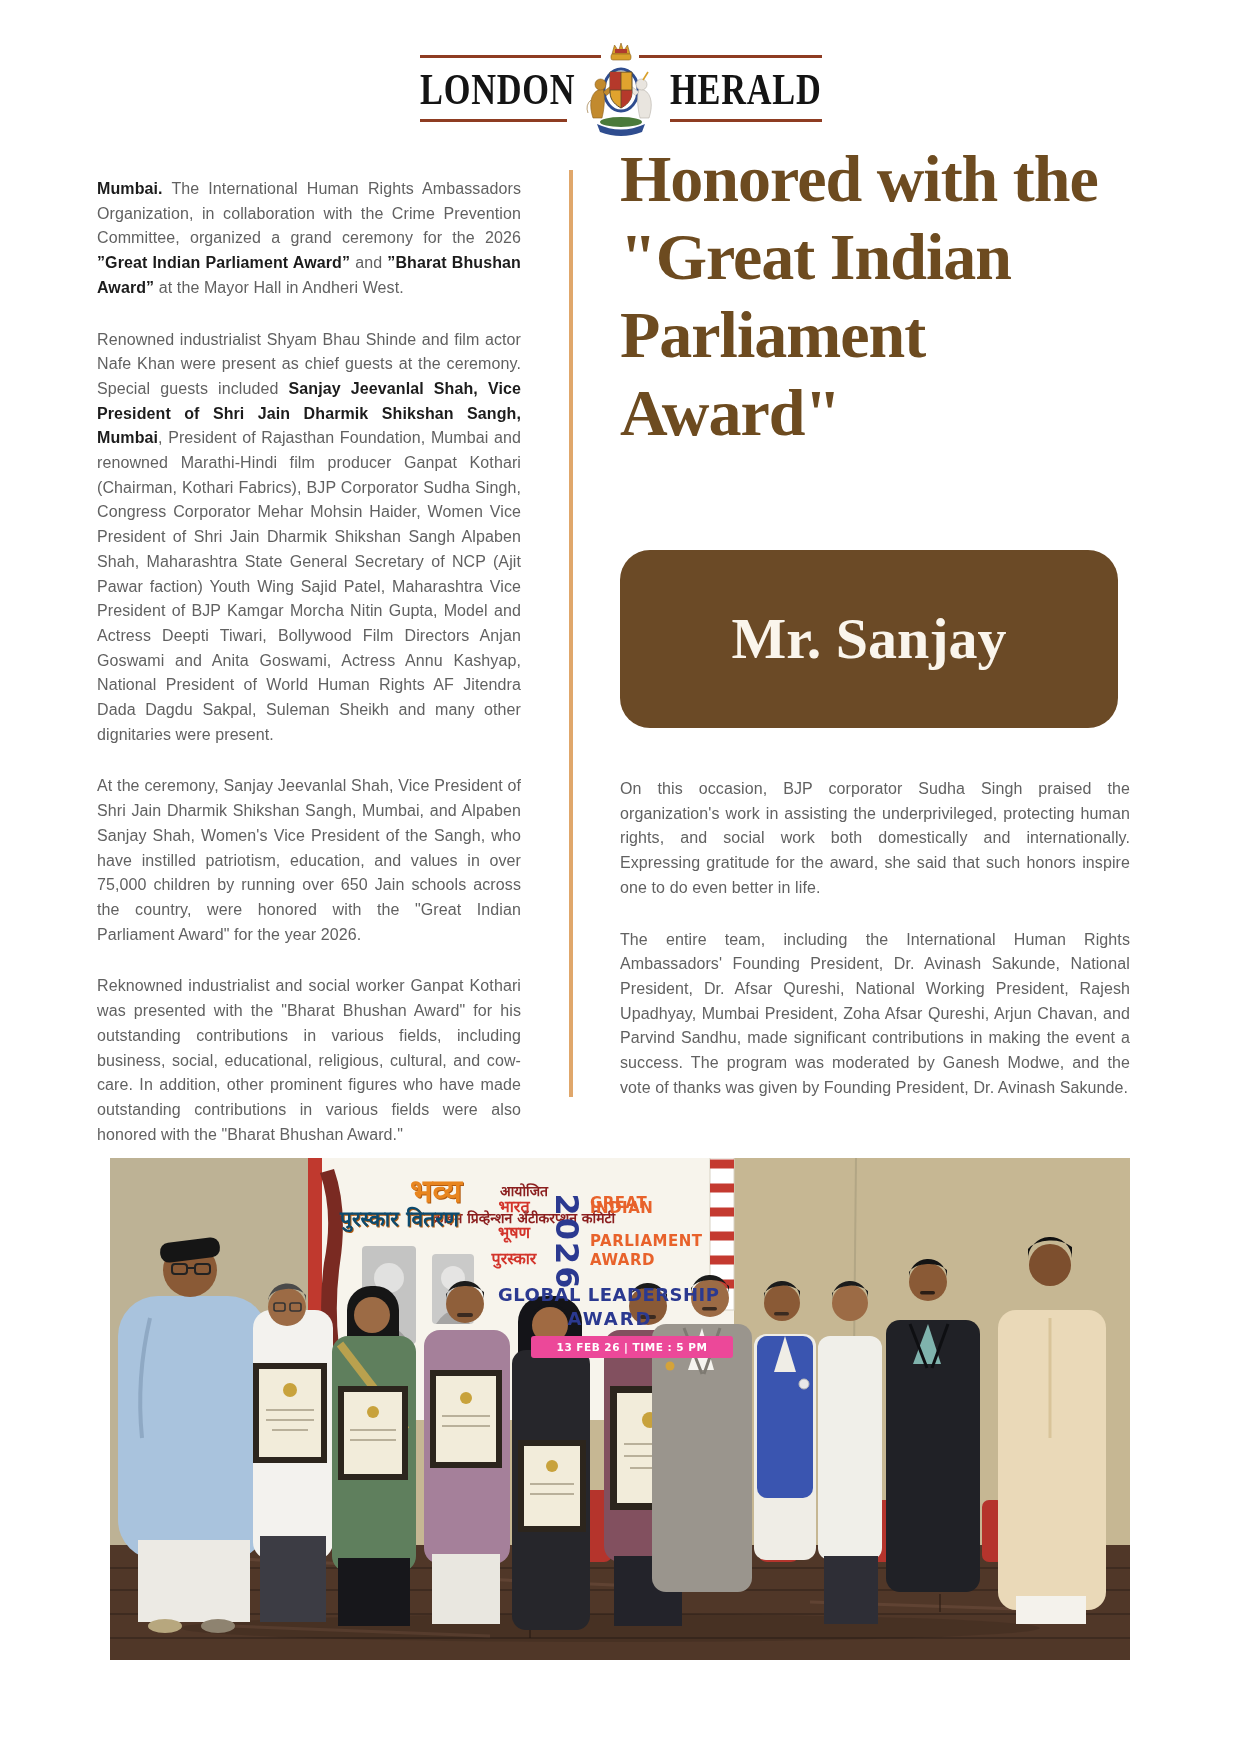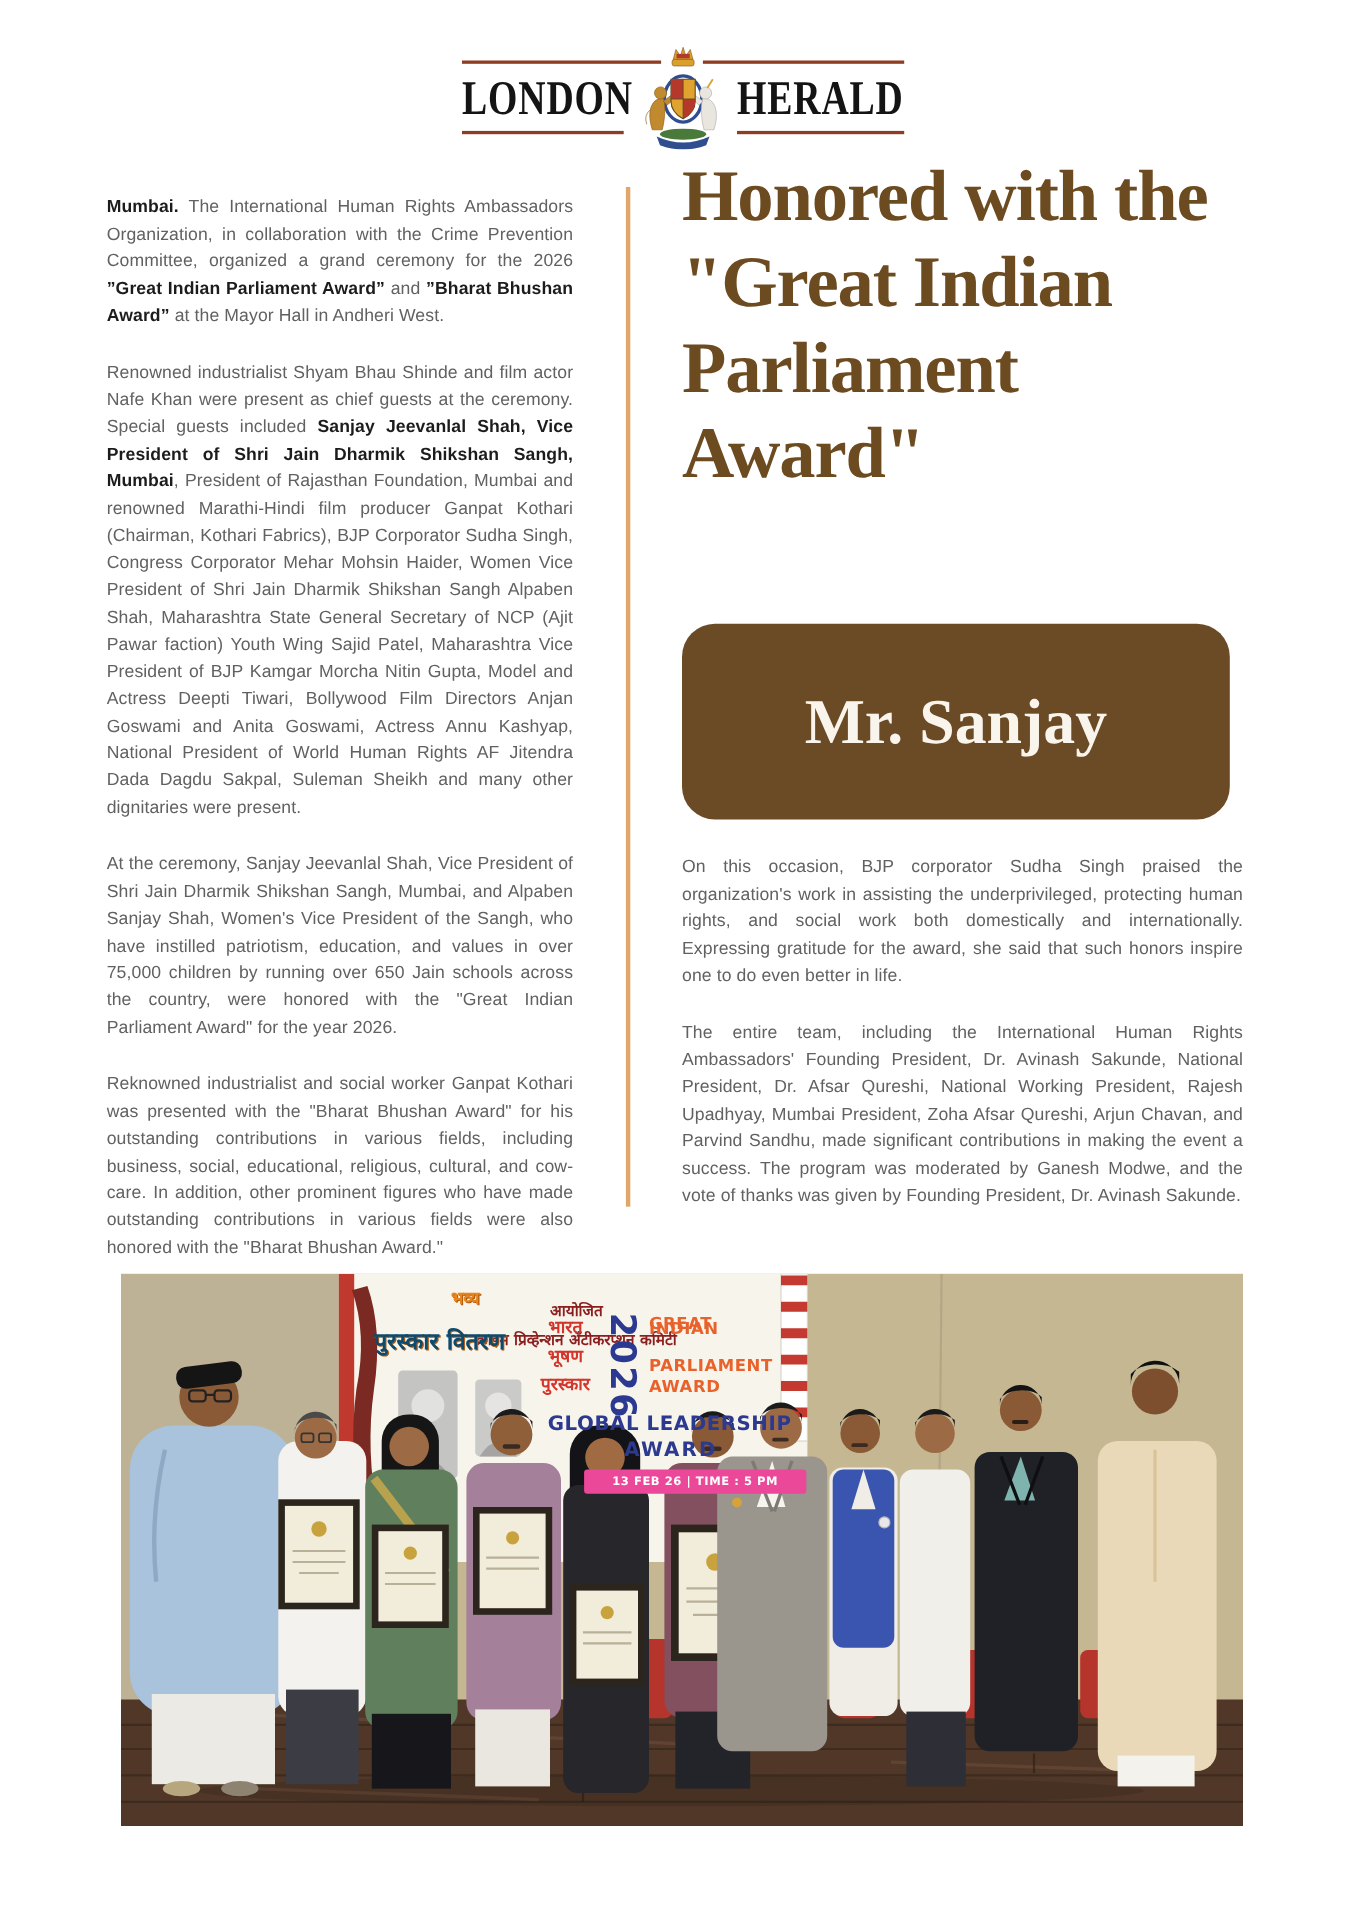--- a/index.html
+++ b/index.html
@@ -13,36 +13,36 @@
   .crest{position:absolute;left:577px;top:40px;}
   
   .col{position:absolute;color:#616161;font-size:16px;line-height:24.7px;
        text-align:justify;letter-spacing:.1px;margin-top:21px;}
   .col p{margin:0 0 27px 0;}
   .col b{color:#1c1c1c;font-weight:bold;}
   .divider{position:absolute;left:569px;top:170px;width:4px;height:927px;background:#e0a76b;}
   .headline{position:absolute;left:620px;top:140px;width:515px;
             font-family:"Liberation Serif",serif;font-weight:bold;font-size:66px;
             line-height:78px;color:#6d4b20;letter-spacing:-1px;}
-  .namebox{position:absolute;left:620px;top:567px;width:498px;height:178px;
+  .namebox{position:absolute;left:620px;top:550px;width:498px;height:178px;
            background:#6b4a26;border-radius:30px;display:flex;flex-direction:row;
            justify-content:center;align-items:center;}
   .namebox div{font-family:"Liberation Serif",serif;font-weight:bold;font-size:58px;
                line-height:74px;color:#faf5ec;letter-spacing:0px;}
   .rcol{left:620px;top:756px;width:510px;}
   .lcol{left:97px;top:156px;width:424px;}
   
   .photo{position:absolute;left:110px;top:1158px;width:1020px;height:502px;
          background:#c6b793;overflow:hidden;}
   .photo svg{position:absolute;left:0;top:0;}
   .ph-text{position:absolute;font-family:"DejaVu Sans",sans-serif;font-weight:bold;
            white-space:nowrap;}
   .t-committee{left:280px;top:2px;width:268px;text-align:center;font-size:14px;color:#8b1e1e;margin-top:48px;}
   .t-organized{left:280px;top:23px;width:268px;text-align:center;font-size:14px;color:#8b1e1e;}
-  .t-bhavya{left:300px;top:10px;font-size:16px;color:#e8851f;text-shadow:1px 1px 0 #b05a10;}
+  .t-bhavya{left:300px;top:10px;font-size:32px;color:#e8851f;text-shadow:1px 1px 0 #b05a10;}
   .t-vitran{left:230px;top:46px;font-size:21px;color:#0c4a6e;text-shadow:1px 1px 0 #b05a10;}
   .t-bharat{left:368px;width:72px;text-align:center;font-size:16px;color:#d3342b;line-height:26px;}
   .t-b1{top:36px;} .t-b2{top:62px;} .t-b3{top:88px;}
   .t-year{left:428px;top:46px;width:58px;height:76px;display:flex;align-items:center;
           justify-content:center;}
   .t-year span{transform:rotate(90deg);font-size:32px;color:#2b3990;letter-spacing:2px;
                font-family:"DejaVu Sans",sans-serif;font-weight:bold;}
   .t-great{left:480px;width:90px;font-size:15px;line-height:19px;color:#e8622b;letter-spacing:.5px;}
   .t-g1{top:36px;} .t-g2{top:41px;} .t-g3{top:74px;} .t-g4{top:93px;}
   .t-global{left:388px;top:126px;width:224px;text-align:left;font-size:18px;color:#2b3990;

